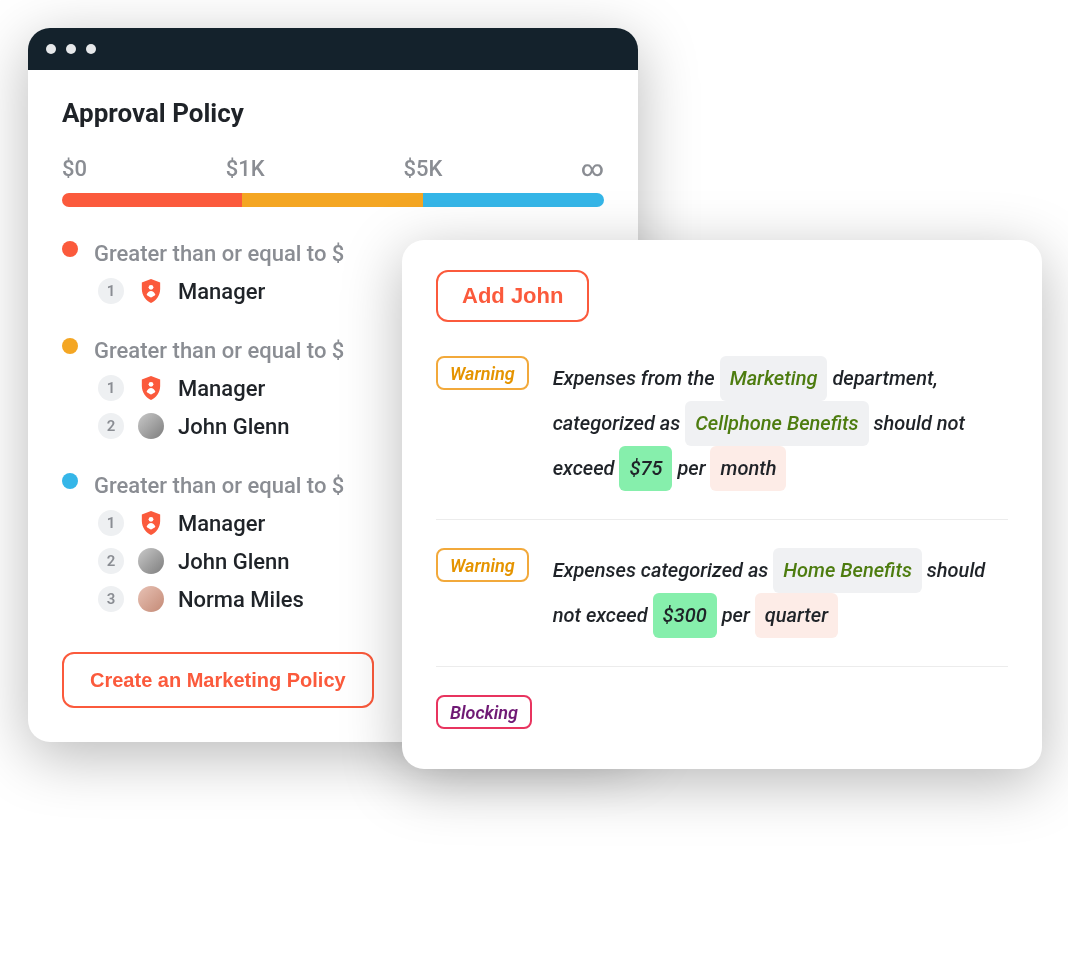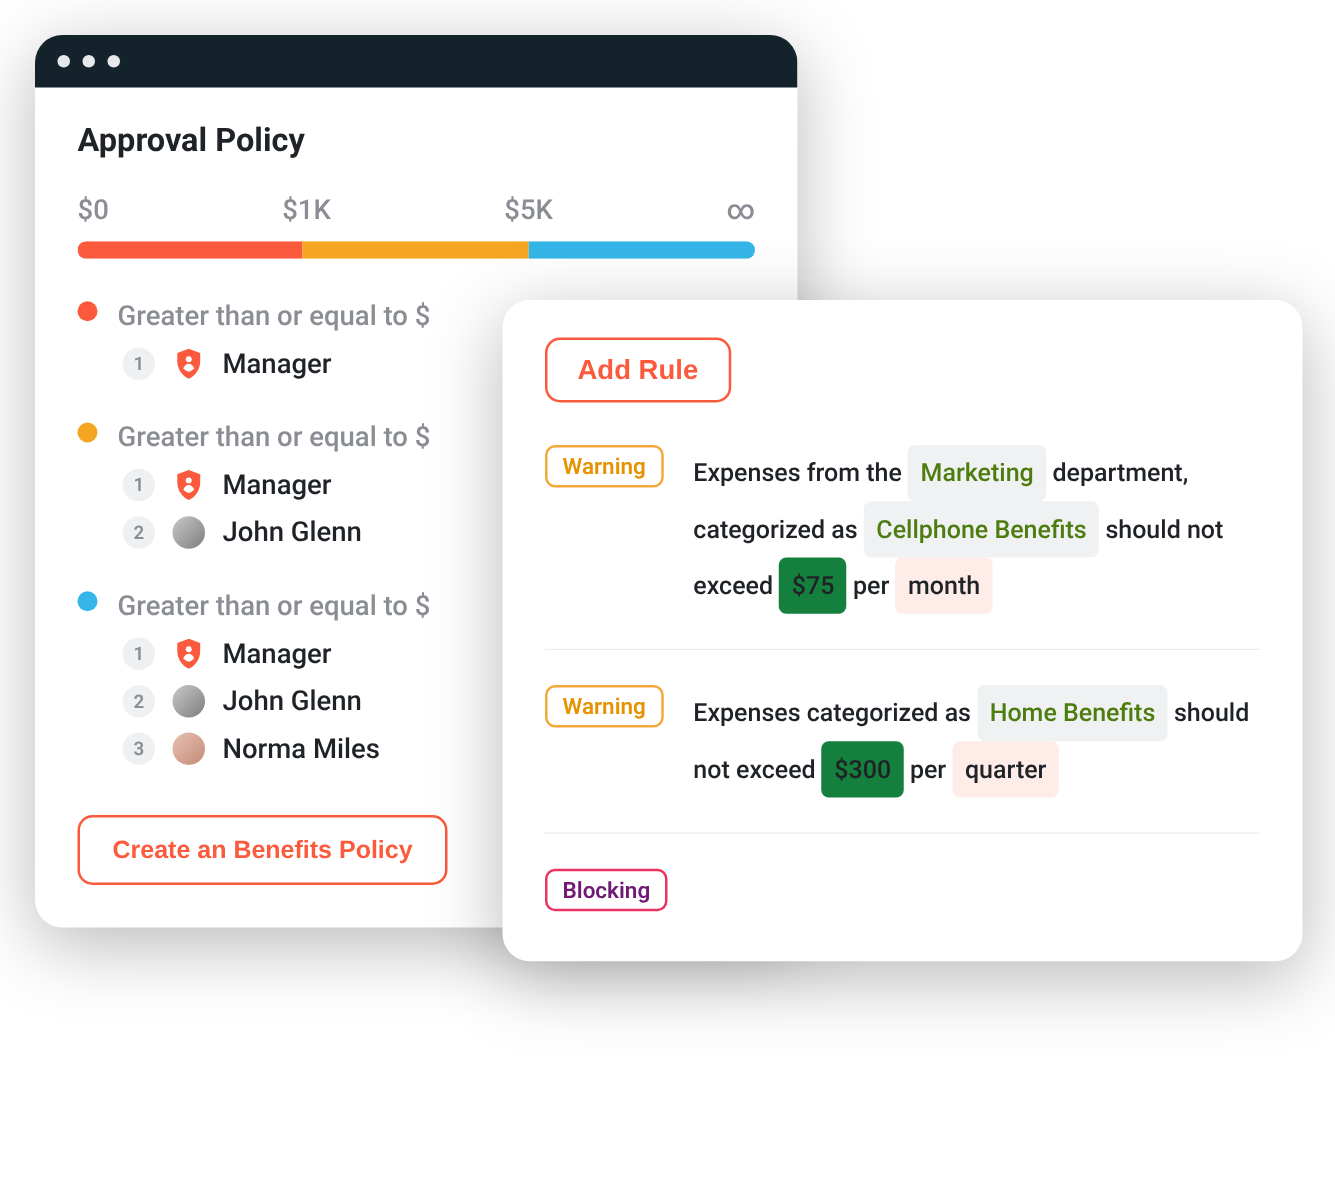--- a/index.html
+++ b/index.html
@@ -84,36 +84,36 @@
     padding: 30px 34px 40px;
   }
   .ep-head { display: flex; align-items: center; justify-content: space-between; }
   .ep-title { font-size: 26px; font-weight: 700; color: #1F2328; }
   .add-btn {
     display: inline-flex; align-items: center; justify-content: center;
     height: 52px; padding: 0 24px;
     border: 2px solid #FB5A3C; color: #FB5A3C; background: #fff;
     border-radius: 12px; font-size: 22px; font-weight: 600; cursor: pointer;
   }
-  .rule { display: flex; gap: 24px; padding: 28px 0; border-bottom: 1px solid #ECECEC; }
+  .rule { display: flex; gap: 24px; padding: 28px 0; border-bottom: 1px solid #ECECEC; font-style: italic; }
   .rule:last-child { border-bottom: 0; padding-bottom: 0; }
   .rule:first-of-type { padding-top: 34px; }
   .tag {
     display: inline-flex; align-items: center; height: 34px; padding: 0 12px;
     border-radius: 8px; font-size: 18px; font-weight: 600; flex: 0 0 auto;
     align-self: flex-start;
   }
   .tag.warning { color: #E59400; border: 2px solid #F2A93B; }
   .tag.blocking { color: #701a75; border: 2px solid #E8345F; }
   .rule-text { font-size: 20px; color: #1F2328; line-height: 2.05; font-weight: 500; }
   .chip {
     display: inline-block; padding: 2px 10px; border-radius: 6px;
     background: #F0F1F3; color: #4d7c0f; font-weight: 500;
   }
-  .chip.amount { background: #15803d; color: #1F2328; }
+  .chip.amount { background: #86efac; color: #1F2328; }
   .chip.period { background: #FDECE7; color: #1F2328; }
 </style>
 </head>
 <body>
 
 <div class="stage">
 
   <div class="approval-card">
     <div class="titlebar">
       <span class="tdot"></span>
@@ -203,27 +203,27 @@
               </div>
               <div class="approver">
                 <span class="num-badge">3</span>
                 <span class="avatar female"></span>
                 <span>Norma Miles</span>
               </div>
             </div>
           </div>
         </div>
 
-      <button class="create-btn">Create an Benefits Policy</button>
+      <button class="create-btn">Create an Marketing Policy</button>
     </div>
   </div>
 
   <div class="expense-card">
     <div class="ep-head">
-      <button class="add-btn">Add Rule</button>
+      <button class="add-btn">Add John</button>
     </div>
     <div id="rules">
         <div class="rule">
           <span class="tag warning">Warning</span>
           <div class="rule-text">Expenses from the <span class="chip">Marketing</span> department, categorized as <span class="chip">Cellphone Benefits</span> should not exceed <span class="chip amount">$75</span> per <span class="chip period">month</span></div>
         </div>
         <div class="rule">
           <span class="tag warning">Warning</span>
           <div class="rule-text">Expenses categorized as <span class="chip">Home Benefits</span> should not exceed <span class="chip amount">$300</span> per <span class="chip period">quarter</span></div>
         </div>

